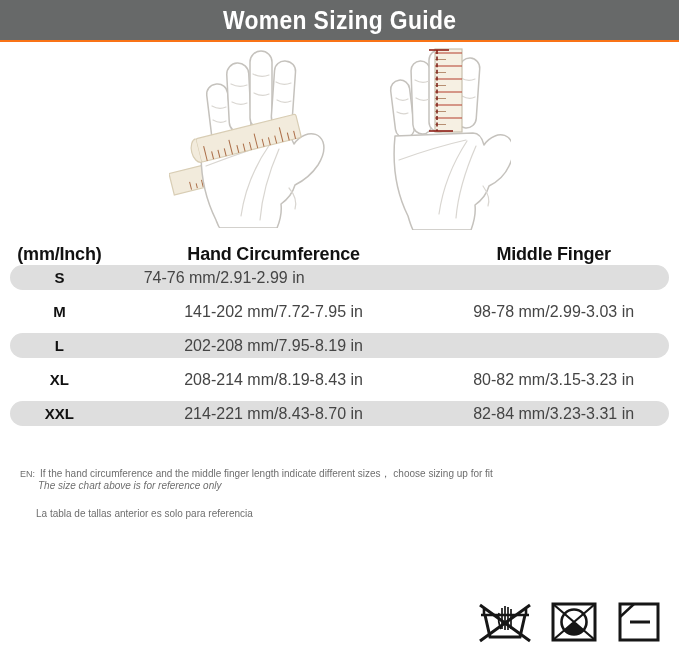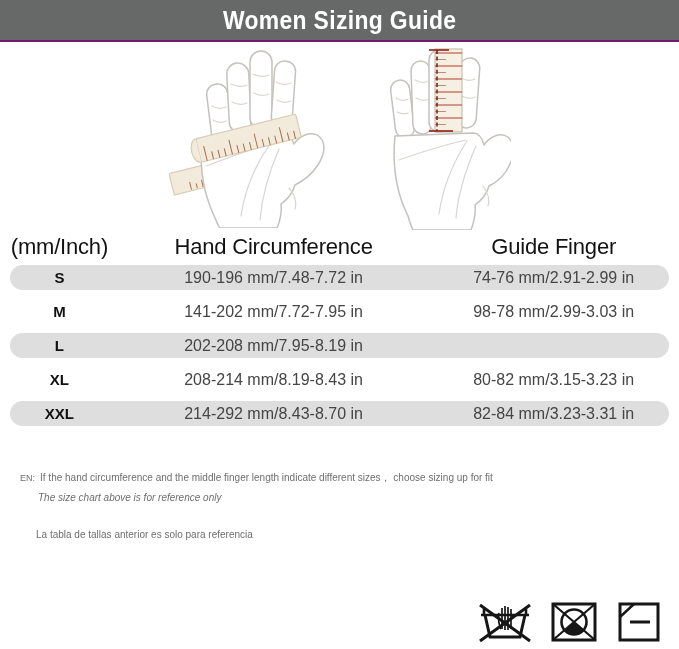--- a/index.html
+++ b/index.html
@@ -1,47 +1,47 @@
 <!DOCTYPE html>
 <html><head>
 <meta charset="utf-8">
 <style>
   html,body{margin:0;padding:0;}
   body{
     width:679px;height:649px;background:#ffffff;position:relative;overflow:hidden;
     font-family:"Liberation Sans","DejaVu Sans",sans-serif;
   }
   
-  .title-bar{height:40px;background:#676969;border-bottom:2px solid #701a75;
+  .title-bar{height:40px;background:#676969;border-bottom:2px solid #f97316;
     display:flex;align-items:center;justify-content:center;}
   .title-bar h1{margin:0;color:#ffffff;font-size:26px;font-weight:bold;
     display:inline-block;transform:scaleX(.88);letter-spacing:.4px;white-space:nowrap;}
   
   .hands{display:flex;justify-content:center;align-items:flex-start;gap:62px;
     margin-top:6px;height:183px;}
   .hand-line{fill:#ffffff;stroke:#c5c2bd;stroke-width:1.5;stroke-linecap:round;stroke-linejoin:round;}
   .crease{fill:none;stroke:#d9d6d1;stroke-width:1.2;stroke-linecap:round;}
   .tape{fill:#f2ebdc;stroke:#d8cdb4;stroke-width:1.2;}
   .tape-tick{stroke:#ab6e48;stroke-width:1;}
   .ruler-body{fill:#f6f0e3;stroke:#c9c0ae;stroke-width:1.2;}
   .tick-long{stroke:#c05a48;stroke-width:1.2;}
   .tick-short{stroke:#b78f72;stroke-width:1;}
   .measure-dash{stroke:#7e231b;stroke-width:1.6;stroke-dasharray:4 2.6;fill:none;}
   .measure-cap{stroke:#8e1f16;stroke-width:1.6;fill:none;}
   
   .size-table{margin:3px 10px 0 10px;}
-  .t-head{display:flex;align-items:flex-start;height:31px;font-weight:normal;font-size:22px;color:#121212;letter-spacing:-0.2px;}
+  .t-head{display:flex;align-items:flex-end;height:31px;font-weight:bold;font-size:18px;color:#121212;letter-spacing:-0.2px;}
   .t-row{display:flex;align-items:center;height:25px;margin-bottom:9px;font-size:16px;color:#454545;}
   .t-row.alt{background:#dedede;border-radius:12.5px;}
   .c1{width:15%;text-align:center;}
   .c2{width:50%;text-align:center;}
   .c3{width:35%;text-align:center;}
   .t-row .c1{font-weight:bold;font-size:15px;color:#111111;}
   
-  .notes{margin:42px 0 0 20px;font-size:10px;color:#6e6e6e;line-height:20px;}
+  .notes{margin:42px 0 0 20px;font-size:10px;color:#6e6e6e;line-height:11px;}
   .note-en{margin-bottom:17px;}
   .note-label{font-size:9px;color:#6e6e6e;margin-right:5px;}
   .note-en .l2{padding-left:18px;font-style:italic;}
   .note-es .l2{padding-left:16px;}
   
   .care-icons{position:absolute;right:16px;bottom:5px;display:flex;gap:15px;align-items:flex-end;}
   .care{stroke:#161616;fill:none;}
 </style>
 </head>
 <body>
@@ -159,44 +159,43 @@
       <line class="measure-dash" x1="48" y1="2" x2="48" y2="83"></line>
       <path class="measure-cap" d="M40 2 H60"></path>
       <path class="measure-cap" d="M40 83 H64"></path>
     </svg>
   </div>
 
   <div class="size-table">
     <div class="t-head">
       <div class="c1">(mm/Inch)</div>
       <div class="c2">Hand Circumference</div>
-      <div class="c3">Guide Finger</div>
+      <div class="c3">Middle Finger</div>
     </div>
     <div class="t-row alt">
       <div class="c1">S</div>
-      <div class="c2">190-196 mm/7.48-7.72 in</div>
       <div class="c3">74-76 mm/2.91-2.99 in</div>
     </div>
     <div class="t-row">
       <div class="c1">M</div>
       <div class="c2">141-202 mm/7.72-7.95 in</div>
       <div class="c3">98-78 mm/2.99-3.03 in</div>
     </div>
     <div class="t-row alt">
       <div class="c1">L</div>
       <div class="c2">202-208 mm/7.95-8.19 in</div>
     </div>
     <div class="t-row">
       <div class="c1">XL</div>
       <div class="c2">208-214 mm/8.19-8.43 in</div>
       <div class="c3">80-82 mm/3.15-3.23 in</div>
     </div>
     <div class="t-row alt">
       <div class="c1">XXL</div>
-      <div class="c2">214-292 mm/8.43-8.70 in</div>
+      <div class="c2">214-221 mm/8.43-8.70 in</div>
       <div class="c3">82-84 mm/3.23-3.31 in</div>
     </div>
   </div>
 
   <div class="notes">
     <div class="note-en">
       <div class="l1"><span class="note-label">EN:</span><span>If the hand circumference and the middle finger length indicate different sizes， choose sizing up for fit</span></div>
       <div class="l2">The size chart above is for reference only</div>
     </div>
     <div class="note-es">

